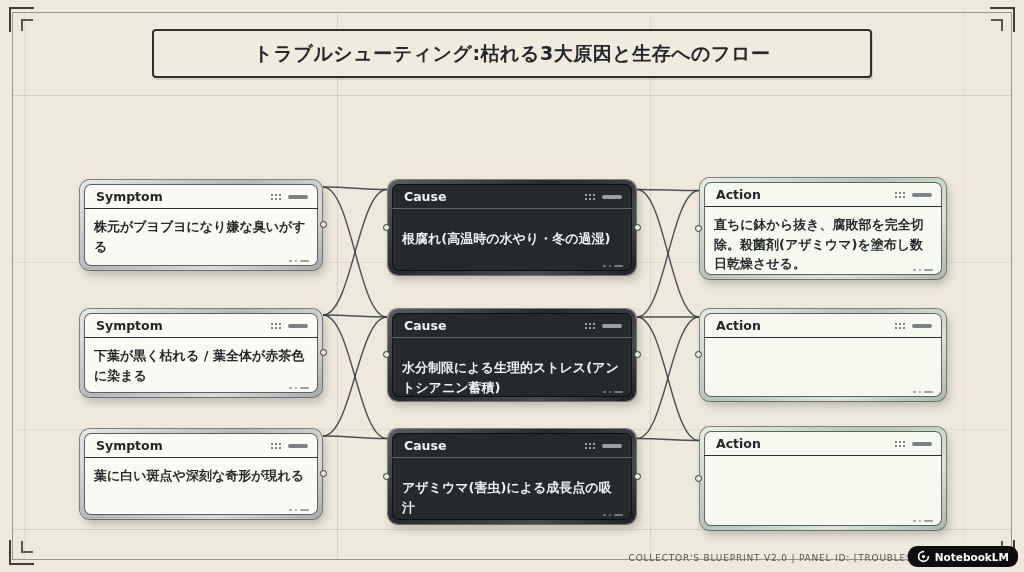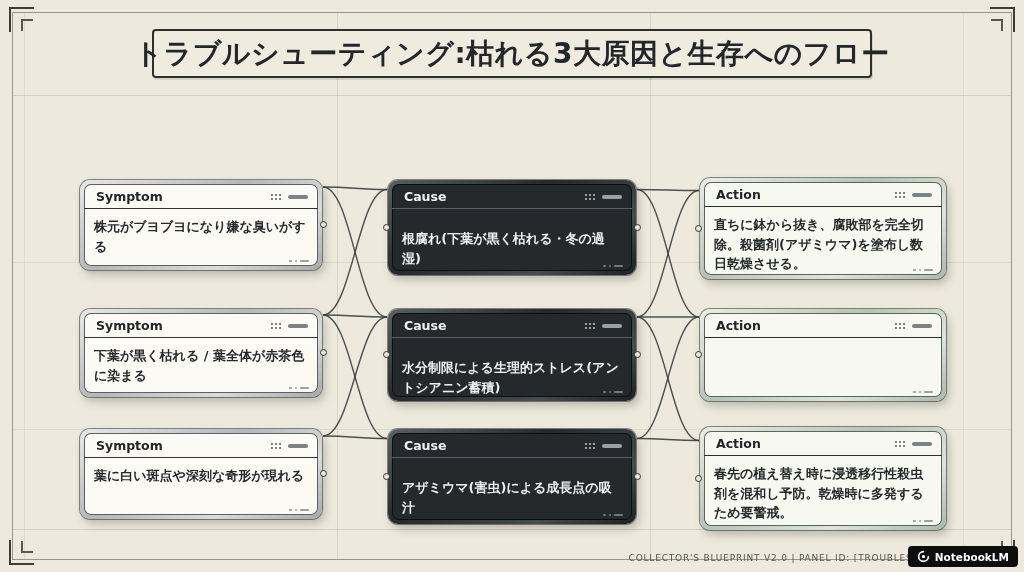--- a/index.html
+++ b/index.html
@@ -22,21 +22,21 @@
   .bl{left:9px;bottom:7px;transform:scaleY(-1);}
   .br{right:9px;bottom:7px;transform:scale(-1,-1);}
 
   
   .title-box{
     position:absolute;left:152px;top:29px;width:720px;height:49px;z-index:2;
     border:2px solid #2c2f2b;border-radius:4px;background:#efecdf;
     display:flex;align-items:center;justify-content:center;
     box-shadow:1px 2px 0 rgba(60,60,45,.14);
   }
-  .title-box span{font-size:28px;font-weight:700;letter-spacing:.5px;white-space:nowrap;}
+  .title-box span{font-size:19px;font-weight:700;letter-spacing:.5px;white-space:nowrap;}
 
   
   #conn{position:absolute;left:0;top:0;z-index:1;}
 
   
   .card{
     position:absolute;z-index:2;border-radius:10px;padding:4px;display:flex;
     box-shadow:0 0 0 1px rgba(44,47,49,.55), 3px 5px 9px rgba(60,60,45,.28);
     margin-top:38px;
   }
@@ -81,21 +81,21 @@
   .port-r{right:-5px;}
   .port-l{left:-5px;}
 
   
   .meta{
     position:absolute;right:88px;bottom:9px;z-index:4;
     font-size:9px;letter-spacing:.09em;color:#55564b;font-weight:500;white-space:nowrap;
   }
   .badge{
     position:absolute;right:6px;bottom:5px;height:21px;z-index:5;
-    background:#0d0d0d;border-radius:4px;display:flex;align-items:center;gap:5px;padding:0 9px;
+    background:#0d0d0d;border-radius:9px;display:flex;align-items:center;gap:5px;padding:0 9px;
   }
   .badge-label{color:#ffffff;font-size:10.5px;font-weight:700;}
 </style>
 </head>
 <body>
 
 <div id="canvas">
 
   <div class="frame"></div>
   <div class="gh" style="top:95px"></div>
@@ -204,21 +204,21 @@
 
   <div class="card c" style="left:388px;top:142px;width:248px;height:95px">
     <div class="card-inner">
       <div class="card-head">
         <span class="card-label">Cause</span>
         <span class="head-icons">
           <span class="grip"></span>
           <span class="dash"></span>
         </span>
       </div>
-      <div class="card-body">根腐れ(下葉が黒く枯れる・冬の過湿)</div>
+      <div class="card-body">根腐れ(高温時の水やり・冬の過湿)</div>
       <span class="marks">
           <i></i>
           <i></i>
           <b></b>
         </span>
     </div>
     <span class="port port-l"></span>
     <span class="port port-r"></span>
   </div>
 
@@ -301,21 +301,20 @@
 
   <div class="card a" style="left:700px;top:389px;width:246px;height:103px">
     <div class="card-inner">
       <div class="card-head">
         <span class="card-label">Action</span>
         <span class="head-icons">
           <span class="grip"></span>
           <span class="dash"></span>
         </span>
       </div>
-      <div class="card-body">春先の植え替え時に浸透移行性殺虫剤を混和し予防。乾燥時に多発するため要警戒。</div>
       <span class="marks">
           <i></i>
           <i></i>
           <b></b>
         </span>
     </div>
     <span class="port port-l"></span>
   </div>
 
   <div class="meta">COLLECTOR'S BLUEPRINT V2.0   |   PANEL ID: [TROUBLESHOO</div>

